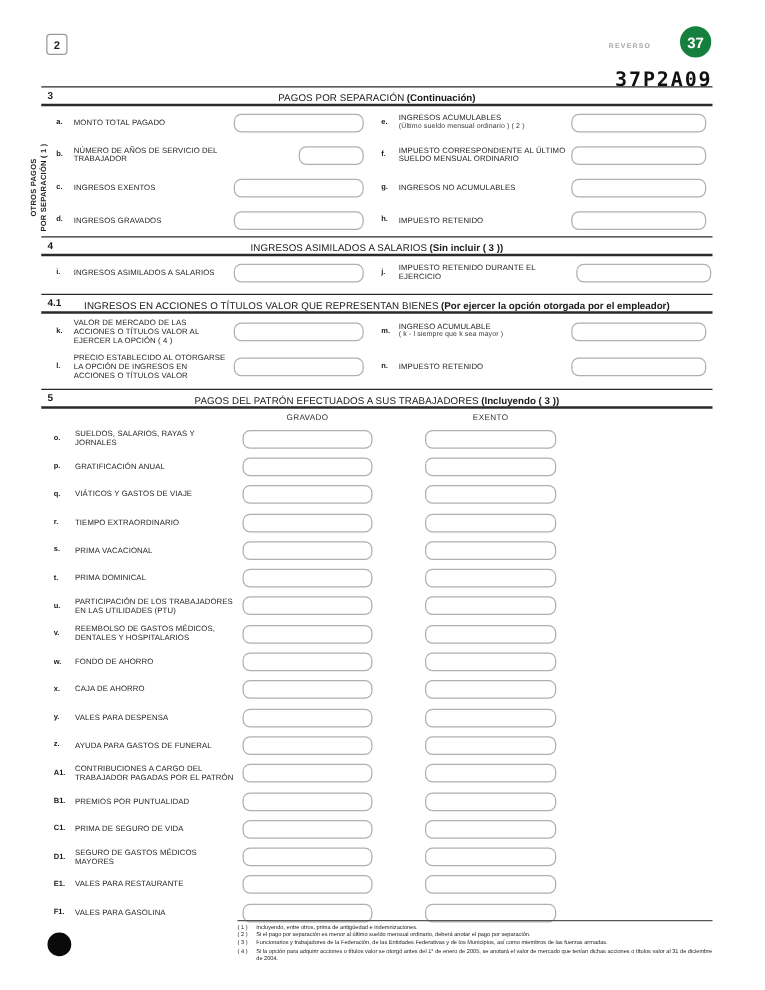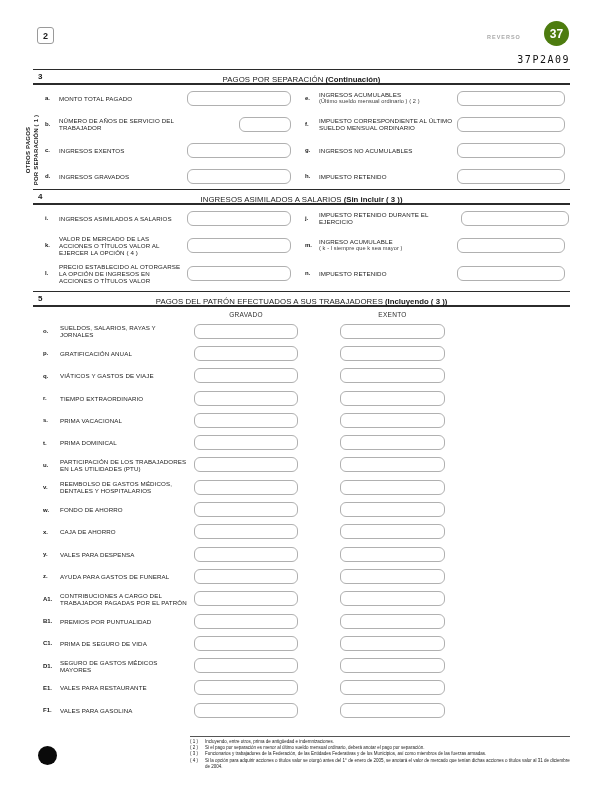--- a/index.html
+++ b/index.html
@@ -15,28 +15,28 @@
     border:1px solid #9a9a9a; border-radius:3px;
     display:flex; align-items:center; justify-content:center;
     font-size:9px; font-weight:bold; color:#222;
   }
   .reverso {
     position:absolute; left:487px; top:34px; font-size:5.5px;
     letter-spacing:1px; color:#a9a9a9; font-weight:bold;
   }
   .form-circle {
     position:absolute; left:544px; top:21px; width:25px; height:25px;
-    background:#4d7c0f; border-radius:50%;
+    background:#15803d; border-radius:50%;
     display:flex; align-items:center; justify-content:center;
     color:#ffffff; font-weight:bold; font-size:12px;
   }
   .form-code {
     position:absolute; right:42px; top:54px;
-    font-family:"DejaVu Sans Mono", monospace; font-size:10px;
-    font-weight:normal; letter-spacing:1.5px; color:#111;
+    font-family:"DejaVu Sans Mono", monospace; font-size:16px;
+    font-weight:bold; letter-spacing:1.5px; color:#111;
   }
   
   .content { position:absolute; left:33px; top:69px; width:537px; }
   .sec-header {
     position:relative; border-top:1px solid #2b2b2b; border-bottom:2px solid #2b2b2b;
     text-align:center; padding:2px 0 2px 0; height:9px; line-height:9px;
   }
   .sec-num { position:absolute; left:5px; top:2px; font-weight:bold; font-size:8px; }
   .sec-title { font-weight:normal; font-size:7.8px; letter-spacing:0.1px; }
   .sec-suffix { font-size:7.8px; margin-left:2px; }
@@ -161,20 +161,24 @@
 
     <div class="frow h26">
       <span class="lt">i.</span>
       <span class="lbl lbl-l">INGRESOS ASIMILADOS A SALARIOS</span>
       <div class="ibox box-l"></div>
       <span class="lt lt-r">j.</span>
       <span class="lbl lbl-r4">IMPUESTO RETENIDO DURANTE EL EJERCICIO</span>
       <div class="ibox box-r"></div>
     </div>
 
+    <div class="sec-header mt4">
+      <span class="sec-num">4.1</span>
+      <span class="sec-title">INGRESOS EN ACCIONES O TÍTULOS VALOR QUE REPRESENTAN BIENES</span><span class="sec-suffix sfx-b">(Por ejercer la opción otorgada por el empleador)</span>
+    </div>
 
     <div class="frow h28">
       <span class="lt">k.</span>
       <span class="lbl lbl-l">VALOR DE MERCADO DE LAS ACCIONES O TÍTULOS VALOR AL EJERCER LA OPCIÓN ( 4 )</span>
       <div class="ibox box-l"></div>
       <span class="lt lt-r">m.</span>
       <span class="lbl lbl-r">
         <div>INGRESO ACUMULABLE</div>
         <div class="sublbl">( k - l siempre que k sea mayor )</div>
       </span>

